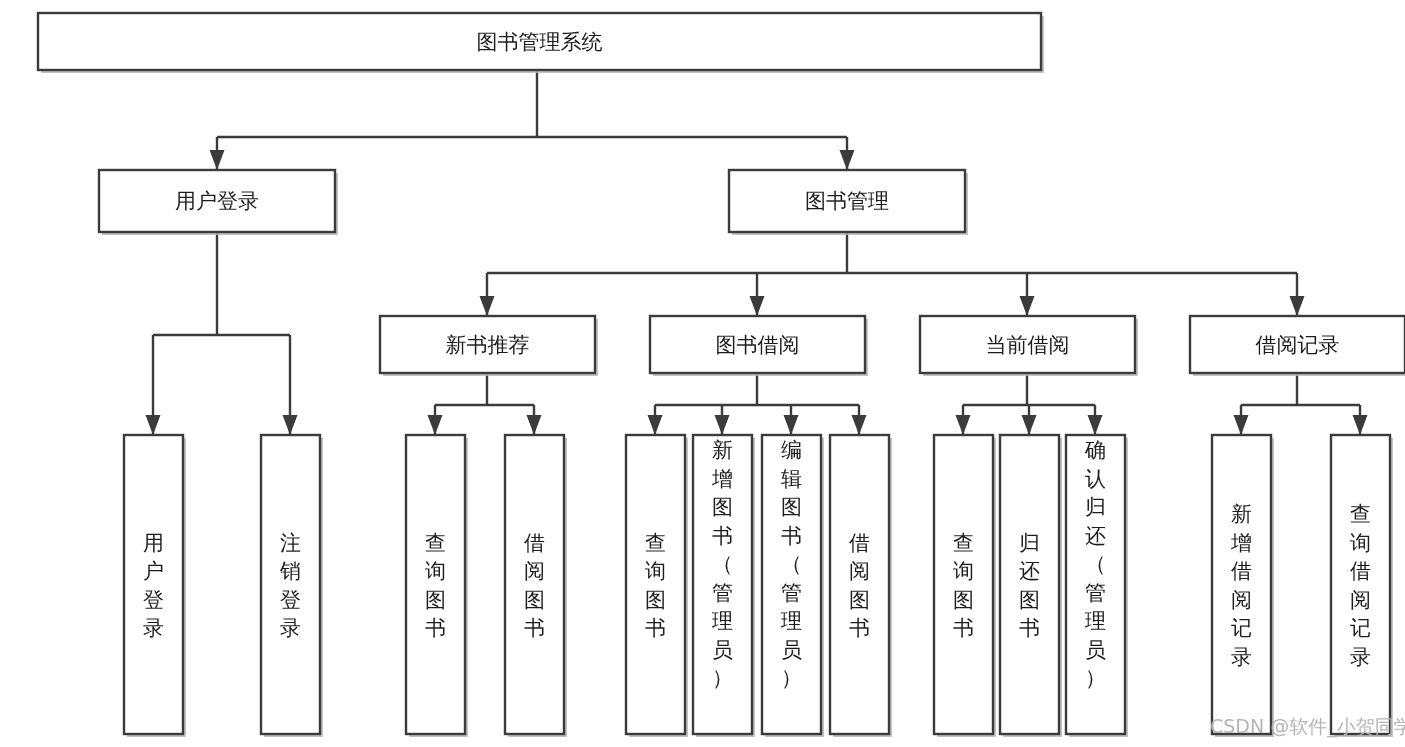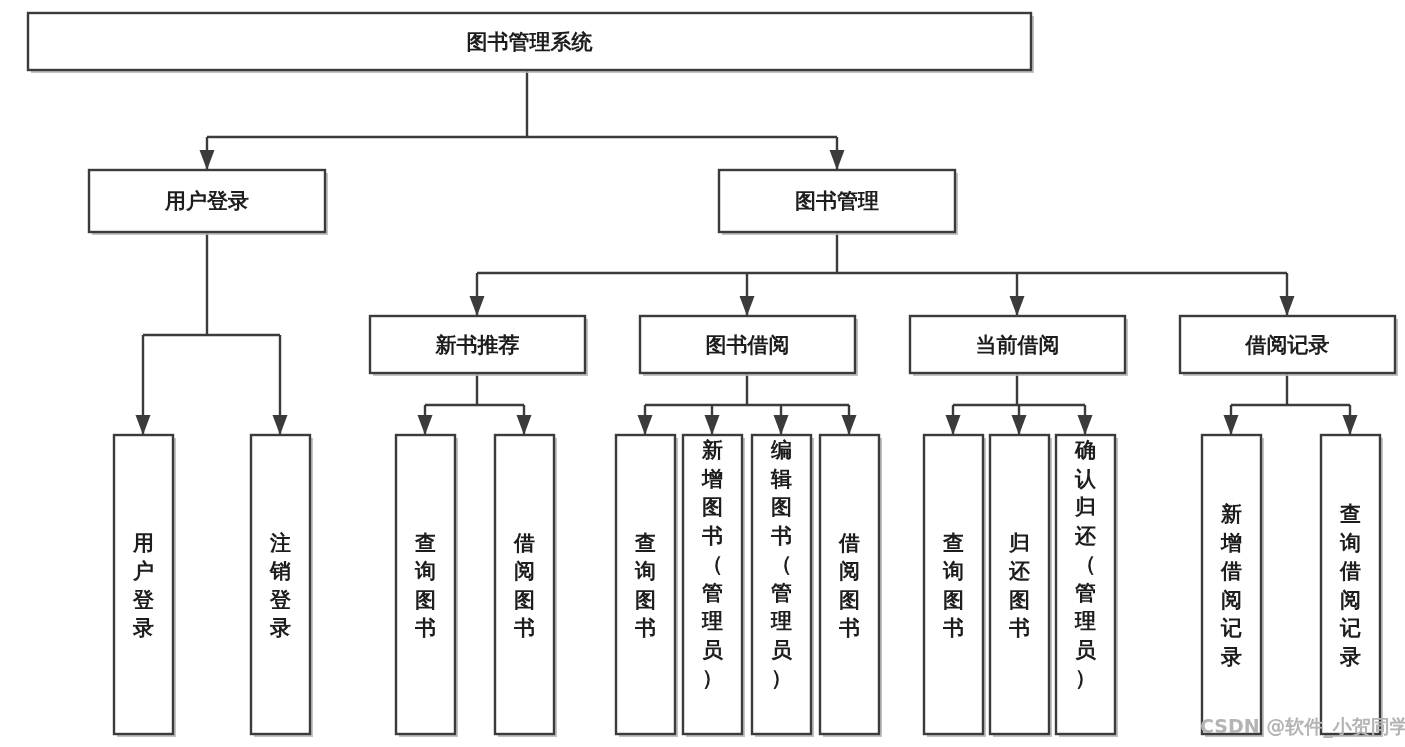--- a/index.html
+++ b/index.html
@@ -10,25 +10,24 @@
   }
   body {
     width: 1405px;
     height: 747px;
     font-family: "DejaVu Sans", "Liberation Sans", sans-serif;
     overflow: hidden;
     position: relative;
   }
   #diagram-root {
     position: absolute;
-    left: 8px;
+    left: 18px;
     top: 0;
     width: 1135px;
     height: 747px;
-    font-weight: bold;
   }
   svg.flowchart {
     display: block;
     width: 1405px;
     height: 747px;
     background: #ffffff;
   }
   .node-box {
     fill: #ffffff;
     stroke: #3b3b3b;

